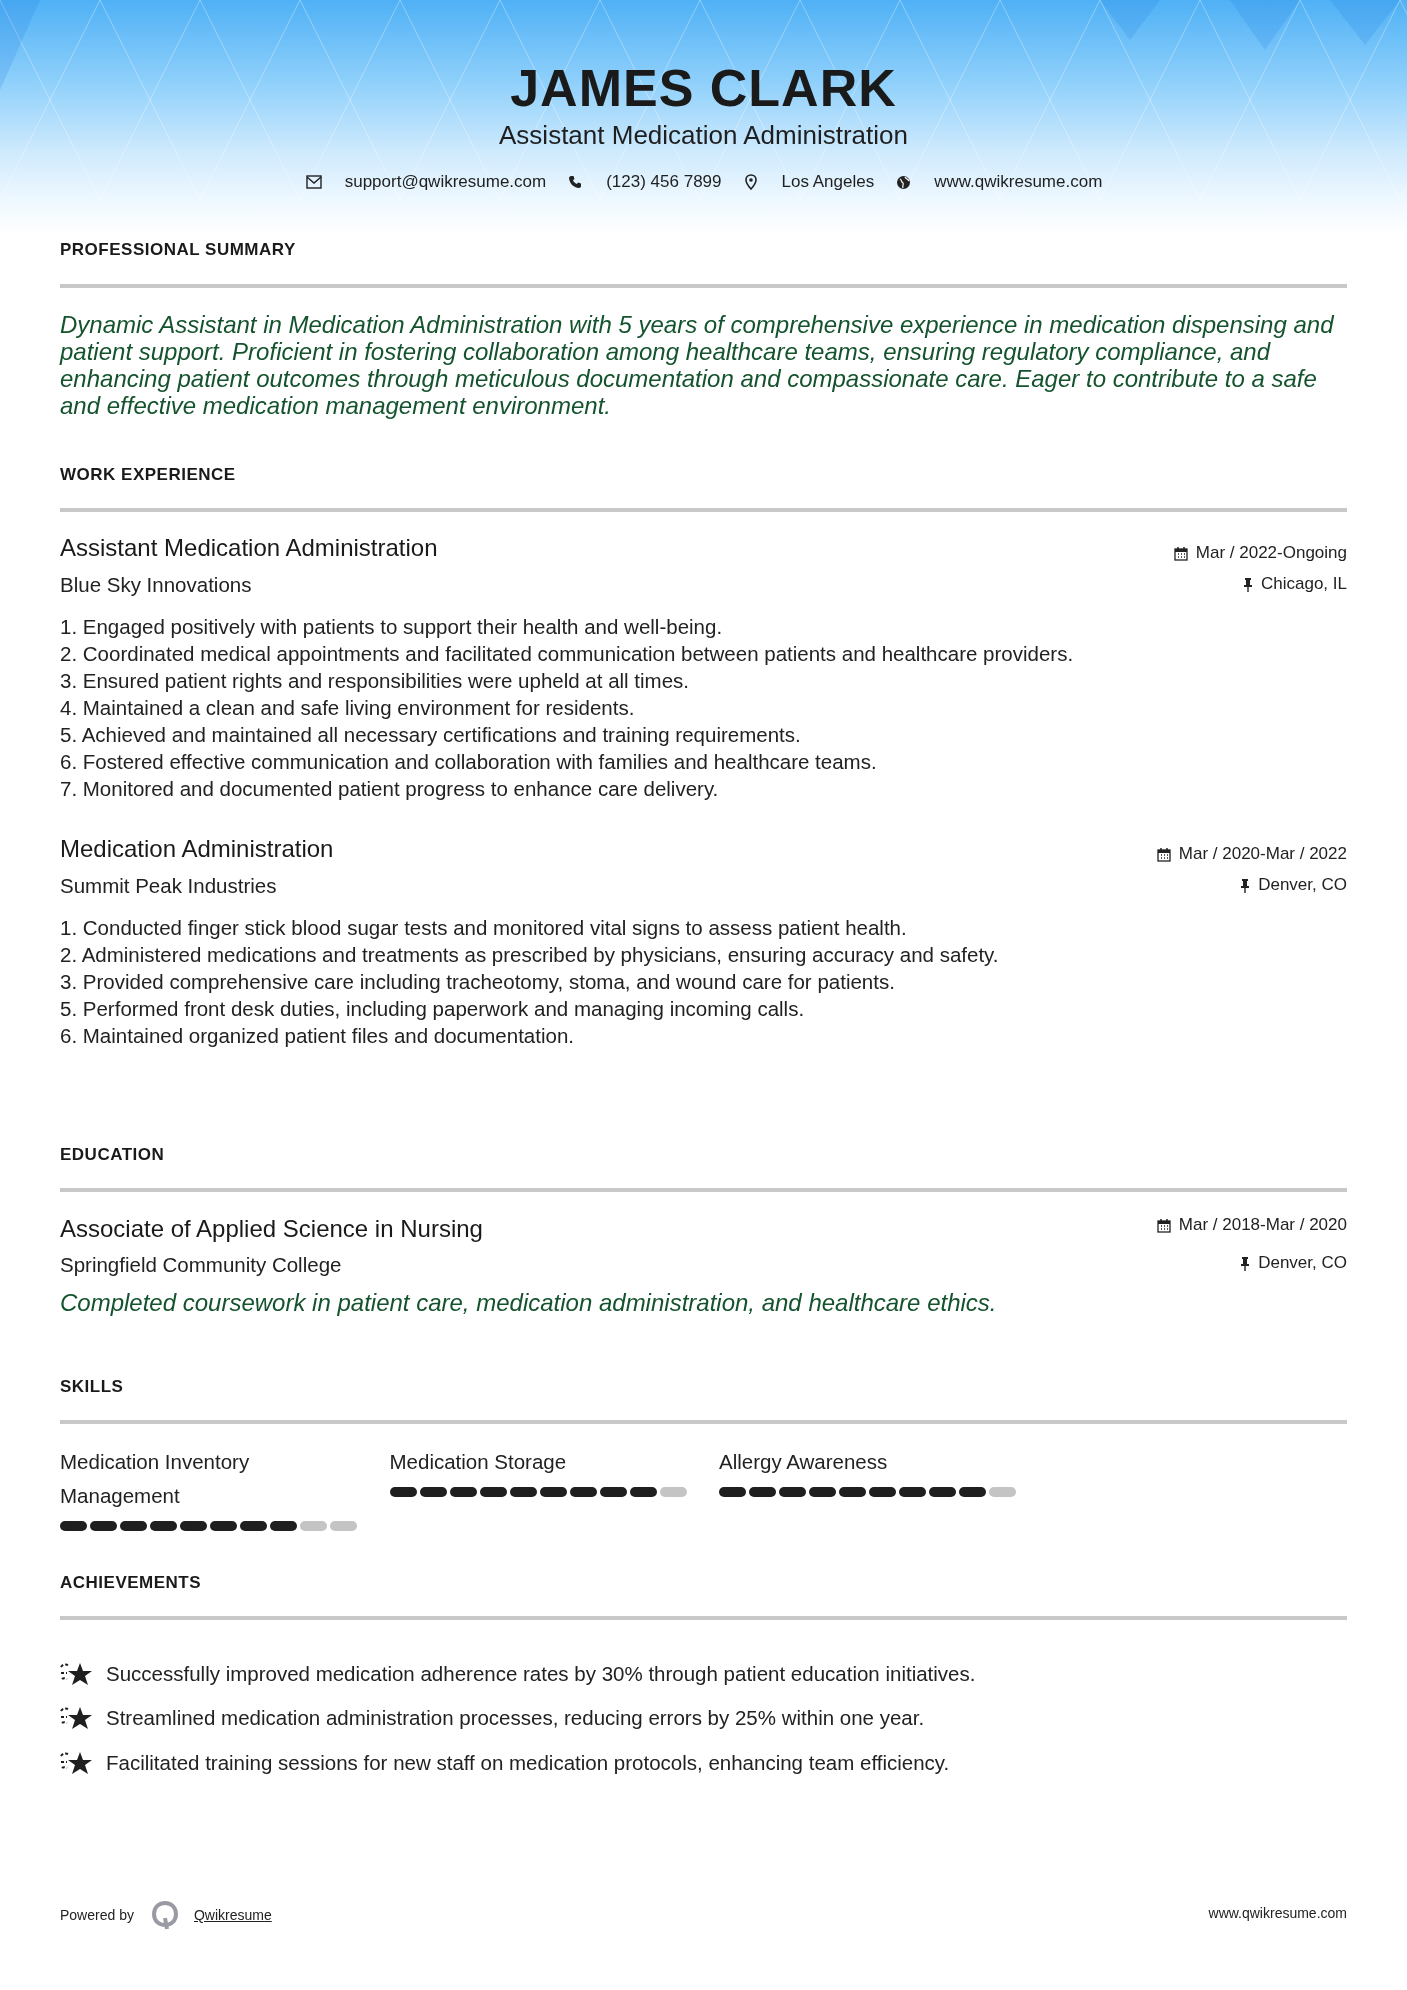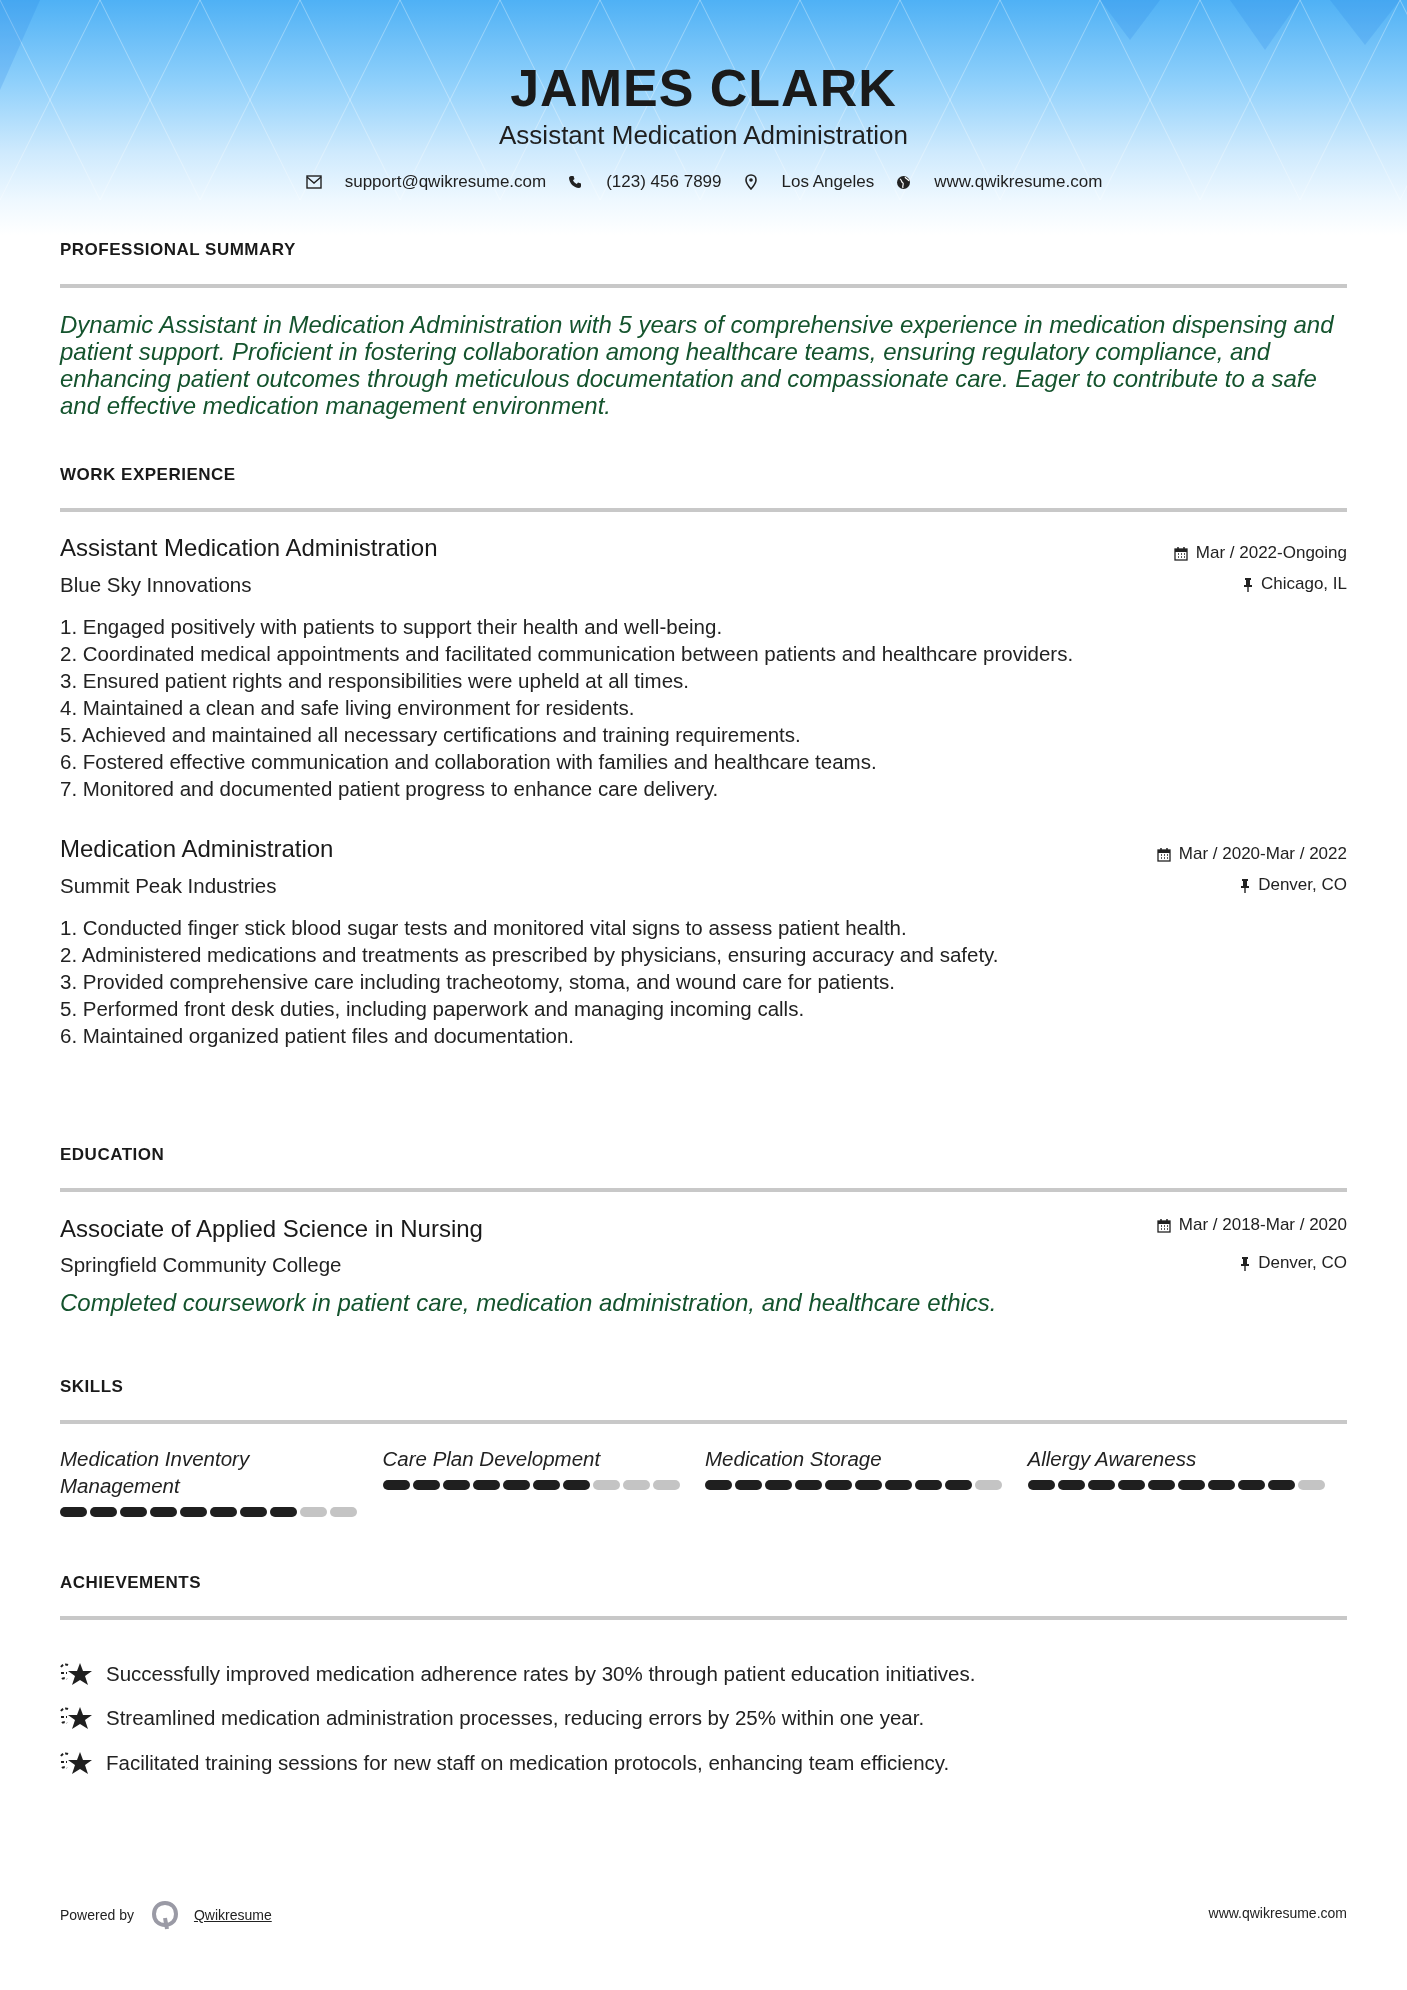--- a/index.html
+++ b/index.html
@@ -39,21 +39,21 @@
 
   .job-title { position: absolute; left: 60px; font-size: 24px; color: #1a1a1a; }
   .job-company { position: absolute; left: 60px; font-size: 20.5px; color: #222; }
   .meta { position: absolute; right: 60px; font-size: 17px; color: #222; display: flex; align-items: center; }
   .meta .ico { display: inline-flex; margin-right: 8px; }
 
   .list { position: absolute; left: 60px; width: 1290px; list-style: none; font-size: 20.5px; line-height: 27px; color: #222; }
 
   .skills { position: absolute; left: 60px; top: 1445px; width: 1290px; display: flex; }
   .skill { width: 329.5px; }
-  .skill-name { font-size: 20.5px; line-height: 27px; width: 300px; color: #222; font-style: italic; }
+  .skill-name { font-size: 20.5px; line-height: 34px; width: 300px; color: #222; }
   .bar { display: flex; gap: 3px; margin-top: 8px; }
   .seg { width: 27px; height: 10px; border-radius: 5px; background: #c4c4c4; }
   .seg.on { background: #1f1f1f; }
 
   .ach { position: absolute; left: 60px; display: flex; align-items: center; font-size: 20.5px; color: #222; margin-top: 16px; }
   .ach .ico { width: 34px; height: 26px; margin-right: 12px; display: inline-flex; }
 
   .footer-left { position: absolute; left: 60px; top: 1900px; display: flex; align-items: center; font-size: 14px; color: #222; }
   .footer-left .q { margin: 0 14px 0 16px; display: inline-flex; }
   .footer-left a { color: #222; text-decoration: underline; font-size: 14px; }
@@ -231,35 +231,20 @@
         <span class="seg on"></span>
         <span class="seg on"></span>
         <span class="seg on"></span>
         <span class="seg on"></span>
         <span class="seg on"></span>
         <span class="seg"></span>
         <span class="seg"></span>
       </div>
   </div>
   <div class="skill">
-    <div class="skill-name">Care Plan Development</div>
-    <div class="bar">
-        <span class="seg on"></span>
-        <span class="seg on"></span>
-        <span class="seg on"></span>
-        <span class="seg on"></span>
-        <span class="seg on"></span>
-        <span class="seg on"></span>
-        <span class="seg on"></span>
-        <span class="seg"></span>
-        <span class="seg"></span>
-        <span class="seg"></span>
-      </div>
-  </div>
-  <div class="skill">
     <div class="skill-name">Medication Storage</div>
     <div class="bar">
         <span class="seg on"></span>
         <span class="seg on"></span>
         <span class="seg on"></span>
         <span class="seg on"></span>
         <span class="seg on"></span>
         <span class="seg on"></span>
         <span class="seg on"></span>
         <span class="seg on"></span>

